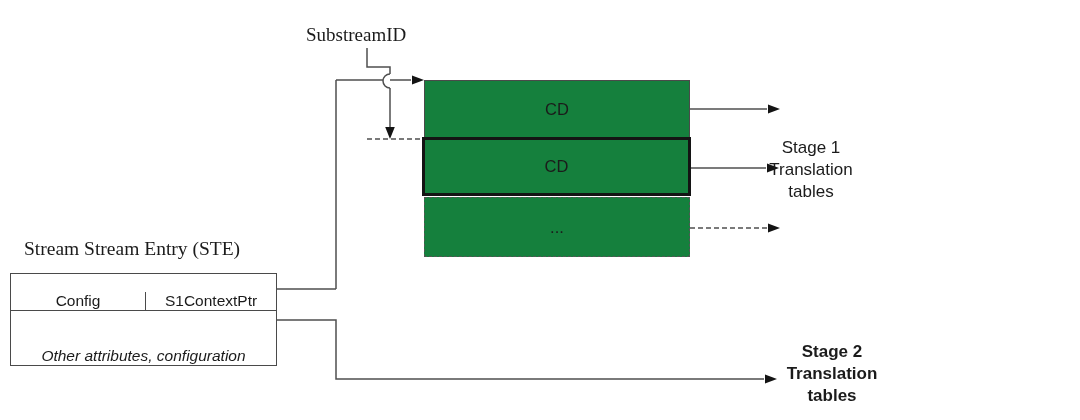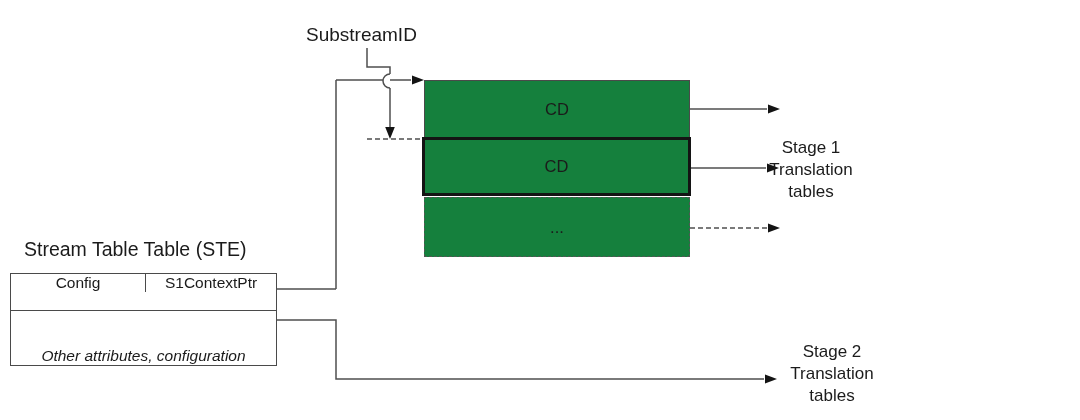--- a/index.html
+++ b/index.html
@@ -19,20 +19,21 @@
   .wires {
     position: absolute;
     left: 0;
     top: 0;
     width: 1080px;
     height: 420px;
   }
   .label {
     position: absolute;
     white-space: nowrap;
+    font-family: Liberation Serif, serif;
   }
   .substream {
     left: 306px;
     top: 24px;
     font-size: 19px;
     line-height: 22px;
   }
   .cd-box {
     position: absolute;
     box-sizing: border-box;
@@ -65,21 +66,21 @@
     border: 1.5px dashed #555555;
   }
   .stage-label {
     position: absolute;
     width: 124px;
     text-align: center;
     font-size: 17px;
     line-height: 22px;
   }
   .stage1 { left: 749px; top: 137px; }
-  .stage2 { left: 770px; top: 341px; }
+  .stage2 { left: 770px; top: 341px; font-weight: bold; }
   .ste-title {
     left: 24px;
     top: 238px;
     font-size: 19.5px;
   }
   .ste-table {
     position: absolute;
     left: 10px;
     top: 273px;
     width: 267px;
@@ -87,21 +88,21 @@
     box-sizing: border-box;
     border: 1.5px solid #4a4a4a;
     display: flex;
     flex-direction: column;
     background: #ffffff;
     font-size: 15.5px;
   }
   .ste-row {
     flex: 1;
     display: flex;
-    align-items: flex-start;
+    align-items: flex-end;
   }
   .ste-row + .ste-row {
     border-top: 1.5px solid #4a4a4a;
   }
   .ste-cell {
     display: flex;
     align-items: center;
     justify-content: center;
   }
   .ste-cell.c1 {
@@ -159,21 +160,21 @@
     <div>Translation</div>
     <div>tables</div>
   </div>
 
   <div class="stage-label stage2">
     <div>Stage 2</div>
     <div>Translation</div>
     <div>tables</div>
   </div>
 
-  <div class="label ste-title">Stream Table Table (STE)</div>
+  <div class="label ste-title">Stream Stream Entry (STE)</div>
 
   <div class="ste-table">
     <div class="ste-row">
       <div class="ste-cell c1">Config</div>
       <div class="ste-cell c2">S1ContextPtr</div>
     </div>
     <div class="ste-row">
       <div class="ste-cell full">Other attributes, configuration</div>
     </div>
   </div>

